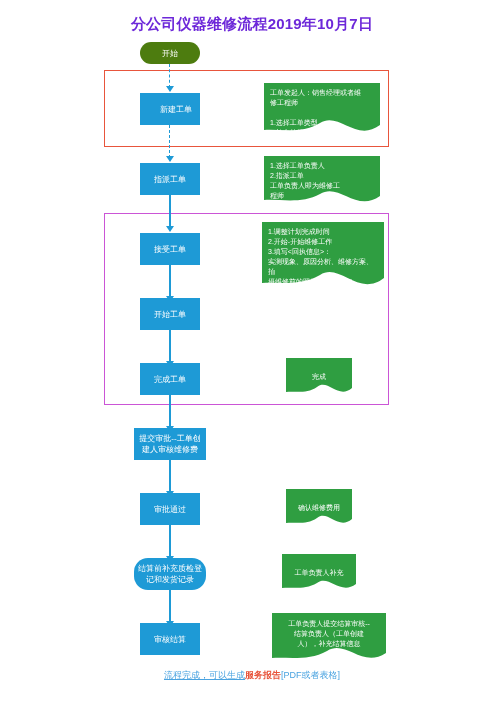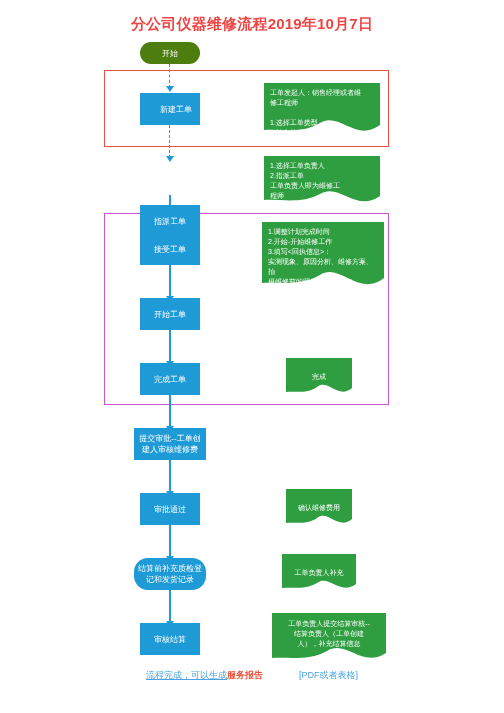--- a/index.html
+++ b/index.html
@@ -9,21 +9,21 @@
     font-family:"Liberation Sans","DejaVu Sans",sans-serif;
     overflow:hidden;
   }
   #canvas{position:relative;width:504px;height:713px;}
 
   
   .title{
     position:absolute;left:0;top:15px;width:504px;
     text-align:center;
     font-size:15px;font-weight:bold;
-    color:#ef4444;
+    color:#6d28d9;
     letter-spacing:.2px;
     white-space:nowrap;
   }
 
   
   .region{position:absolute;box-sizing:border-box;background:transparent;}
   .region.red{border:1px solid #e8553c;}
   .region.purple{border:1px solid #cb55d6;}
 
   
@@ -88,21 +88,21 @@
     border-top:6px solid #1e9ad6;
   }
 
   
   .footer{
     position:absolute;left:0;top:669px;width:504px;
     text-align:center;font-size:9px;white-space:nowrap;
   }
   .footer .f1{color:#4aa3e0;text-decoration:underline;}
   .footer .f2{color:#e8553c;font-weight:bold;}
-  .footer .f3{color:#4aa3e0;padding-left:36px;}
+  .footer .f3{color:#4aa3e0;}
 </style>
 </head>
 <body>
 
 <div id="canvas">
 
   <div class="title">分公司仪器维修流程2019年10月7日</div>
 
   <div class="region red" style="left:104px;top:70px;width:285px;height:77px;"></div>
   <div class="region purple" style="left:104px;top:213px;width:285px;height:192px;"></div>
@@ -113,21 +113,21 @@
 
   <div class="conn dashed" style="left:169px;top:64px;height:24px;"></div>
   <div class="arrow" style="left:166px;top:86px;"></div>
 
   <div class="proc" style="left:140px;top:93px;width:60px;height:32px;padding-left:16px;">
     <span style="white-space: pre-line;">新建工单</span>
   </div>
   <div class="conn dashed" style="left:169px;top:125px;height:33px;"></div>
   <div class="arrow" style="left:166px;top:156px;"></div>
 
-  <div class="proc" style="left:140px;top:163px;width:60px;height:32px;margin-top:42px;">
+  <div class="proc" style="left:140px;top:163px;width:60px;height:32px;">
     <span style="white-space: pre-line;">指派工单</span>
   </div>
   <div class="conn" style="left:169px;top:195px;height:33px;"></div>
   <div class="arrow" style="left:166px;top:226px;"></div>
 
   <div class="proc" style="left:140px;top:233px;width:60px;height:32px;">
     <span style="white-space: pre-line;">接受工单</span>
   </div>
   <div class="conn" style="left:169px;top:265px;height:33px;"></div>
   <div class="arrow" style="left:166px;top:296px;"></div>

